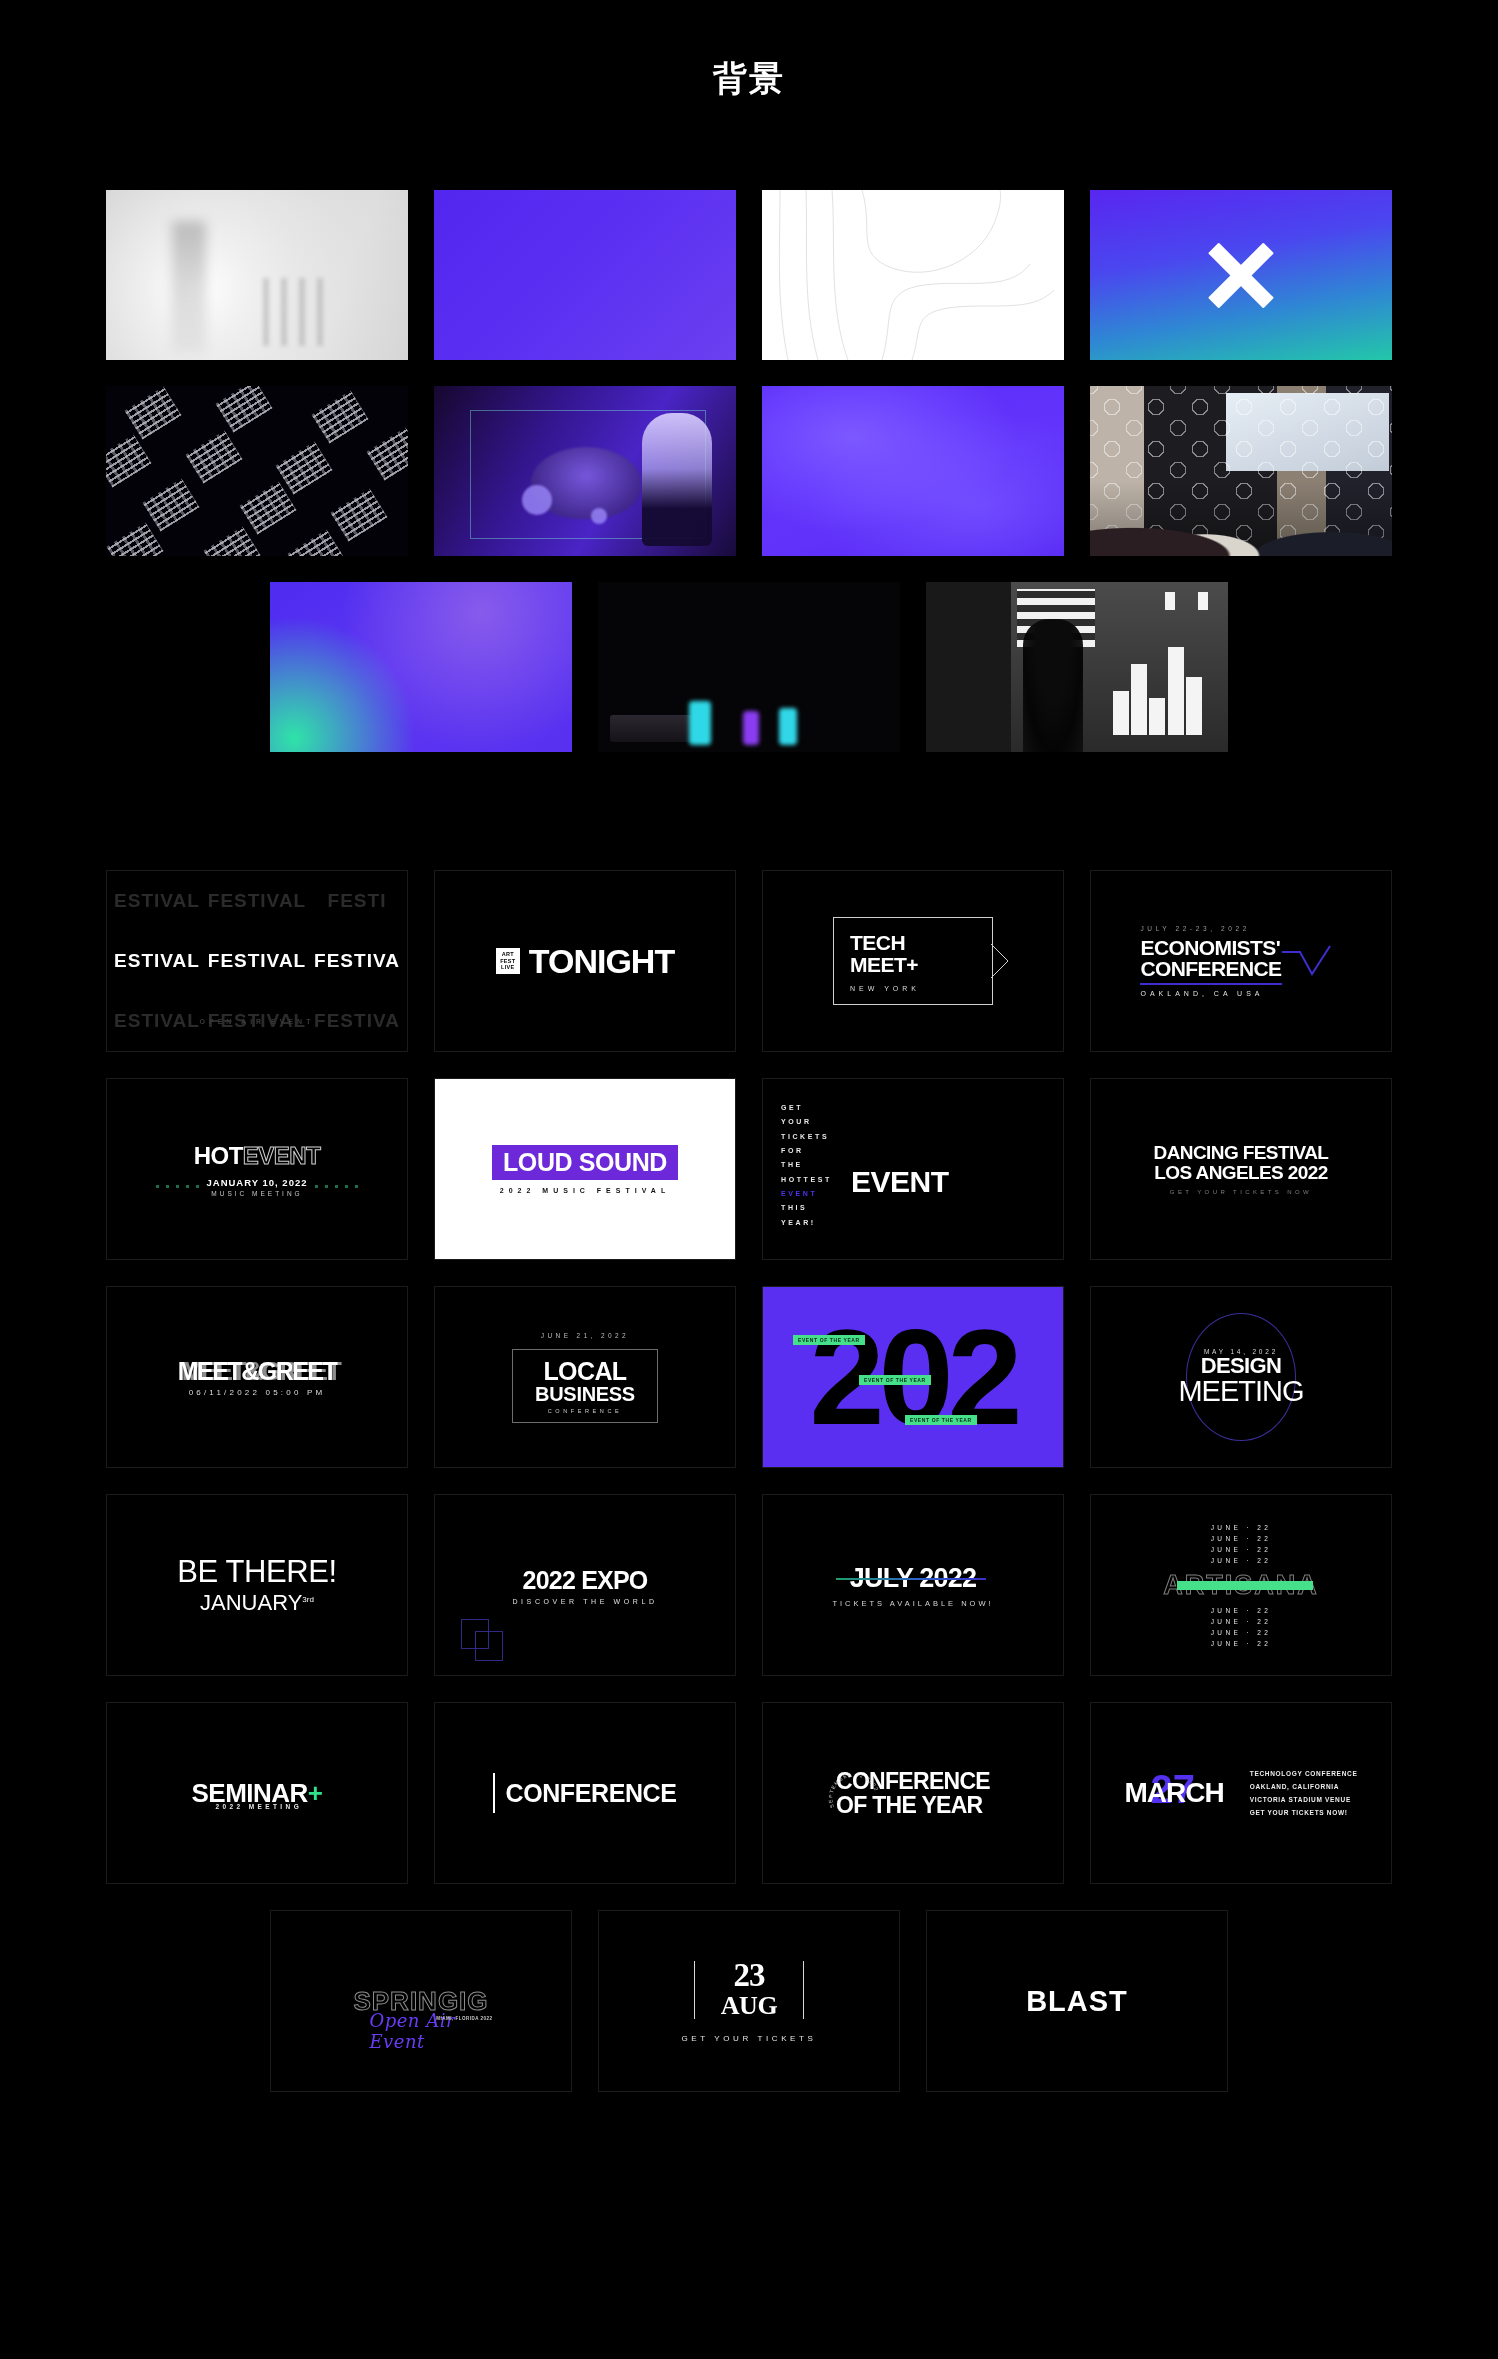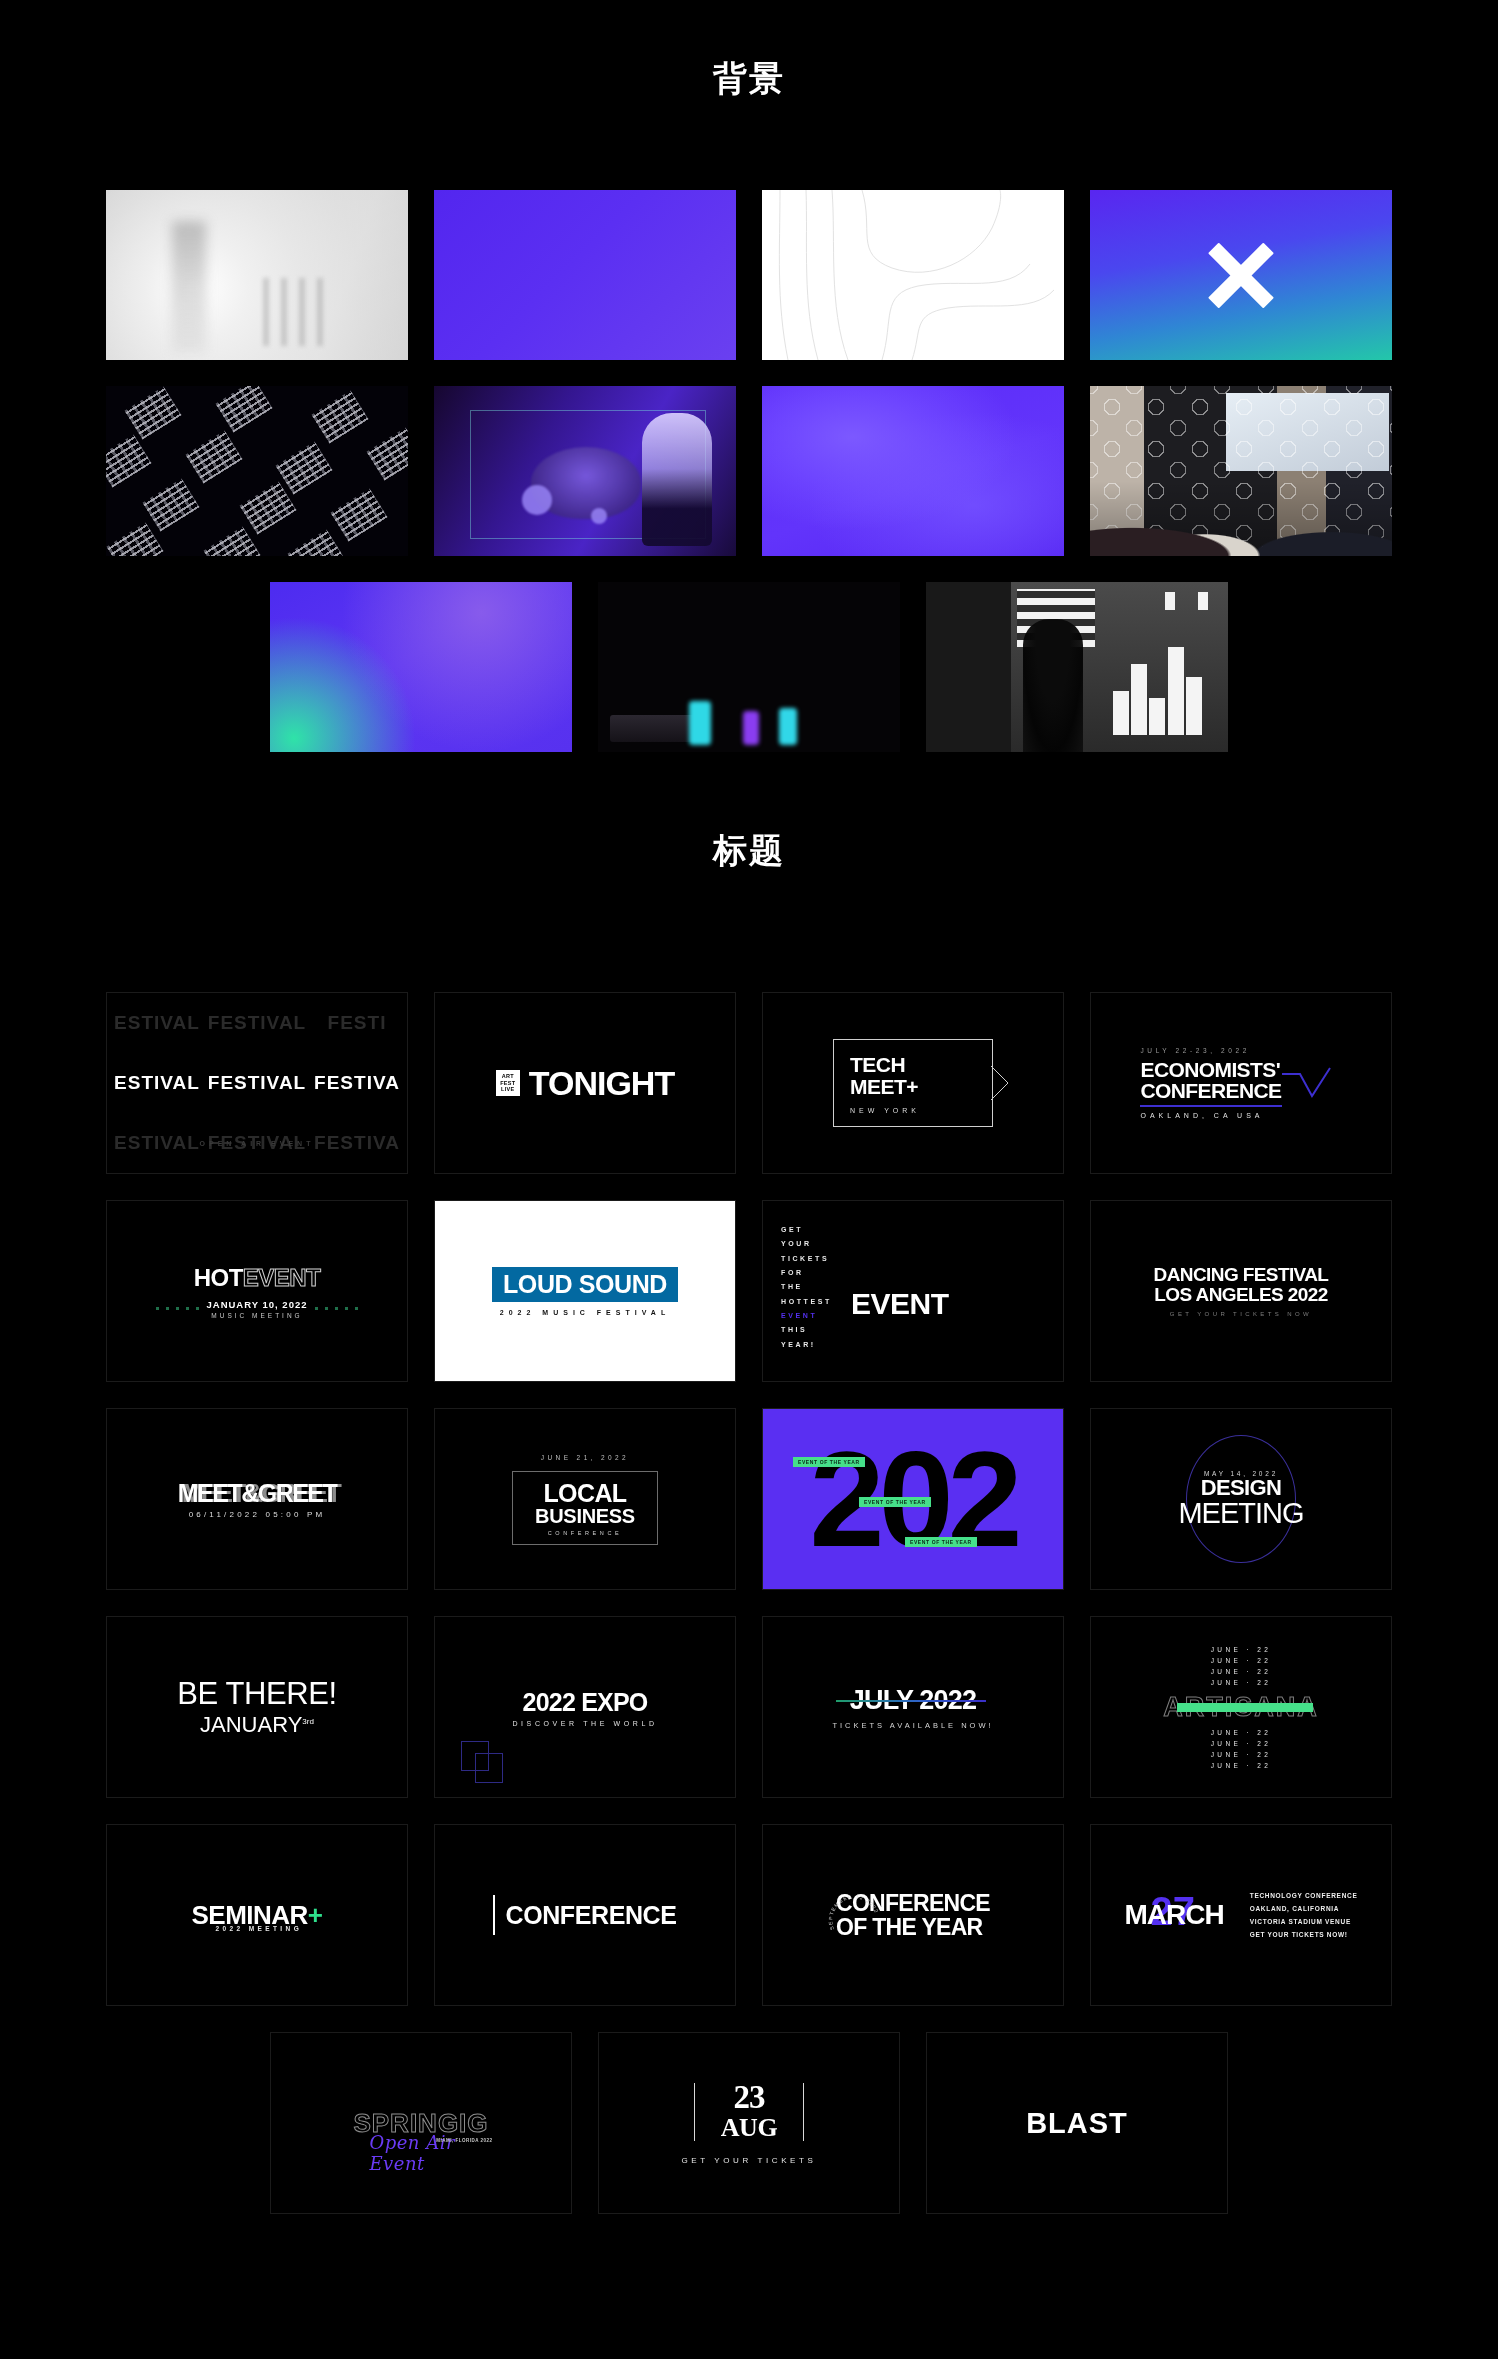--- a/index.html
+++ b/index.html
@@ -251,21 +251,21 @@
   .hot .outline {
     font-size:24px; font-weight:700; letter-spacing:-.5px; color:transparent;
     -webkit-text-stroke: 1px #cfcfcf;
   }
   .hot .dots { display:flex; align-items:center; gap:7px; margin-top:7px; }
   .hot .dots i { width:3px; height:3px; background:#1f6f4a; display:block; }
   .hot .d1 { font-size:9.5px; font-weight:700; letter-spacing:1px; }
   .hot .d2 { font-size:6.5px; letter-spacing:3px; color:#c9c9c9; margin-top:2px; }
 
   .loud-wrap { background:#fff; }
-  .loud-bar { background:#0369a1; color:#fff; font-size:25px; font-weight:700; padding:3px 11px; letter-spacing:-.4px; }
+  .loud-bar { background:#6d28d9; color:#fff; font-size:25px; font-weight:700; padding:3px 11px; letter-spacing:-.4px; }
   .loud-sub { color:#111; font-size:7px; letter-spacing:5px; margin-top:7px; text-align:center; font-weight:600; }
 
   .evt { position:relative; width:100%; height:100%; }
   .evt .stack {
     position:absolute; left:18px; top:22px;
     font-size:7px; font-weight:700; letter-spacing:2.6px; line-height:2.05; color:#e8e8e8;
   }
   .evt .stack .accent { color:#5430f0; }
   .evt .big { position:absolute; left:88px; top:86px; font-size:30px; font-weight:700; letter-spacing:-.5px; }
 
@@ -469,21 +469,20 @@
       <div class="tick t2"></div>
       <div class="bar b1"></div>
       <div class="bar b2"></div>
       <div class="bar b3"></div>
       <div class="bar b4"></div>
       <div class="bar b5"></div>
       <div class="figure"></div>
     </div>
   </div>
 
-  <div class="section-title" id="titles-heading">标题</div>
 
   <div class="grid title-grid">
 
     <div class="thumb">
       <div class="festival-grid">
         <div class="fw dim">ESTIVAL</div>
         <div class="fw dim">FESTIVAL</div>
         <div class="fw dim">FESTI</div>
         <div class="fw">ESTIVAL</div>
         <div class="fw">FESTIVAL</div>

